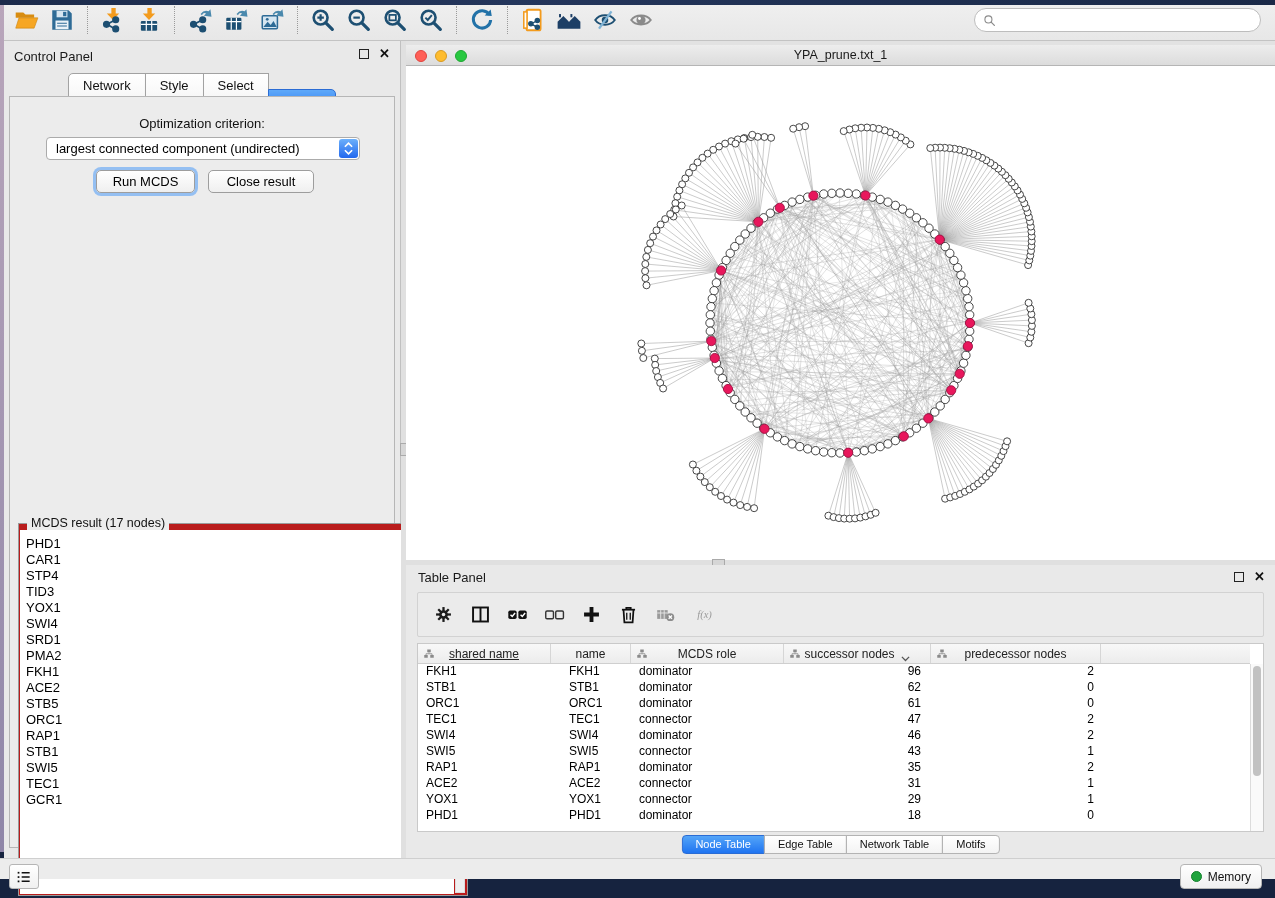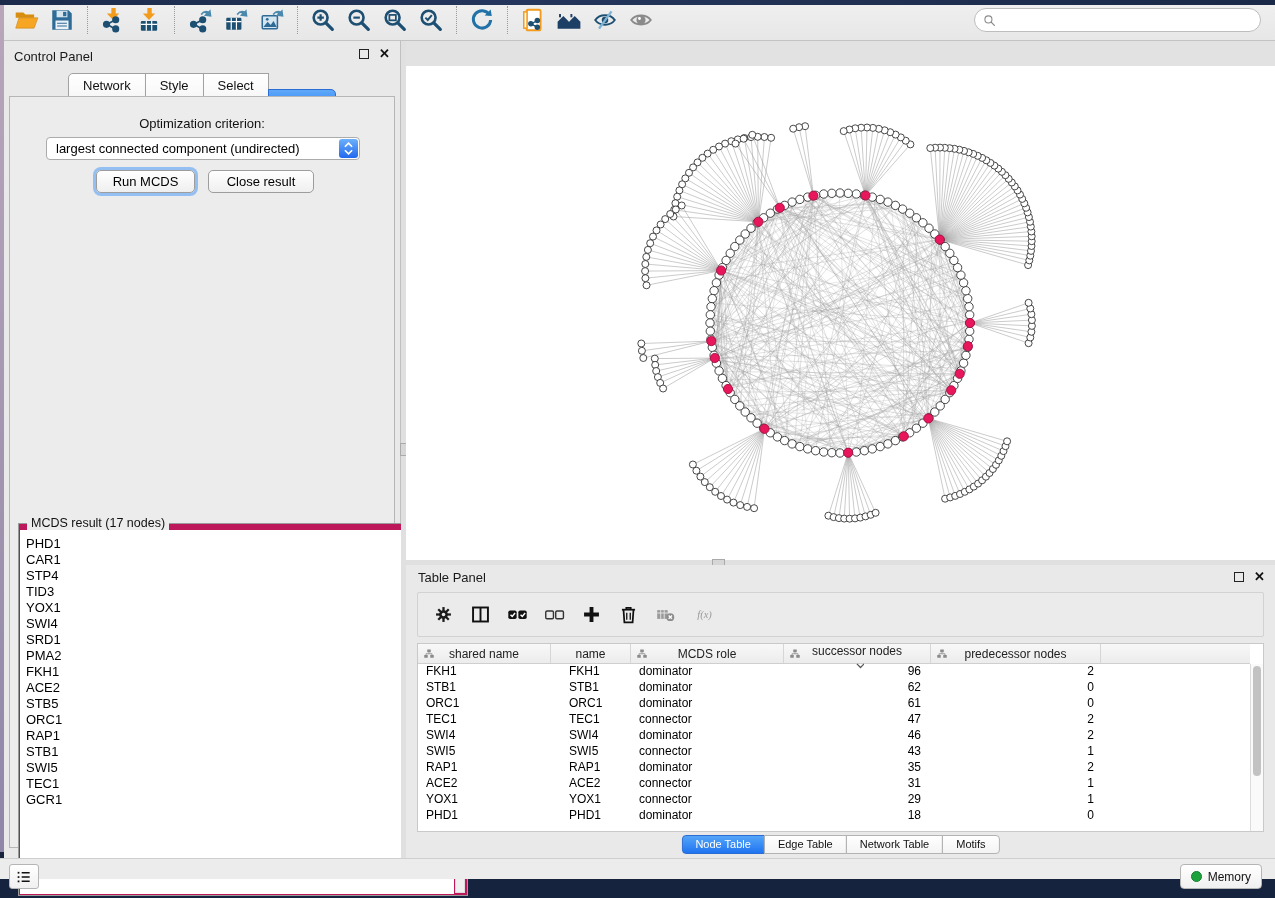--- a/index.html
+++ b/index.html
@@ -42,21 +42,21 @@
   #opt-select { position:absolute; left:36px; top:40px; width:314px; height:23px; background:#fff; border:1px solid #ababab;
                 border-radius:4px; font-size:13px; display:flex; align-items:center; padding-left:9px; color:#000; }
   #opt-stepper { position:absolute; right:1px; top:1px; width:19px; height:19px; border-radius:3px;
                  background:linear-gradient(#6cb0fb,#2268ee); display:flex; flex-direction:column; align-items:center; justify-content:center; gap:1px; }
   #opt-stepper svg { width:9px; height:6px; display:block; }
   .cp-btn { position:absolute; top:73px; height:23px; background:linear-gradient(#ffffff,#efefef); border:1px solid #9d9d9d;
             border-radius:5px; font-size:13px; color:#000; display:flex; align-items:center; justify-content:center; }
   #run-btn { left:86px; width:99px; box-shadow:0 0 0 3px rgba(77,155,248,.55); }
   #close-panel-btn { left:198px; width:106px; }
 
-  #mcds-fieldset { position:absolute; left:8px; top:426px; width:450px; height:373px; border:1px solid #9a9a9a; background:#be185d; }
+  #mcds-fieldset { position:absolute; left:8px; top:426px; width:450px; height:373px; border:1px solid #9a9a9a; background:#b91c1c; }
   #mcds-legend { position:absolute; top:-8px; left:8px; background:#ececec; padding:0 4px; font-size:12.5px; color:#111; }
   #mcds-list { position:absolute; left:1px; top:6px; right:13px; bottom:1px; background:#fff; overflow:hidden;
                font-size:13px; line-height:16px; padding:6px 0 0 6px; color:#000; }
   #mcds-scroll { position:absolute; top:4px; right:2px; bottom:2px; width:10px; background:#efefef; border:1px solid #dcdcdc; }
 
   
   #v-splitter { left:401px; top:41px; width:5px; height:817px; background:#e0e0e0; }
   #v-handle { left:400px; top:443px; width:7px; height:13px; background:#cwhite; background:#d6d6d6; border:1px solid #aaa; }
   #h-splitter { left:406px; top:560px; width:869px; height:5px; background:#e0e0e0; }
   #h-handle { left:712px; top:559px; width:13px; height:7px; background:#d6d6d6; border:1px solid #aaa; }
@@ -318,20 +318,28 @@
       <div id="mcds-scroll"></div>
     </div>
   </div>
 </div>
 
 <div id="v-splitter" class="abs"></div>
 <div id="v-handle" class="abs"></div>
 
 <div id="right-bg" class="abs"></div>
 <div id="net-window" class="abs">
+  <div id="net-titlebar">
+    <div class="traffic">
+      <span class="tl-red"></span>
+      <span class="tl-yellow"></span>
+      <span class="tl-green"></span>
+    </div>
+    <div id="net-title">YPA_prune.txt_1</div>
+  </div>
   <div id="net-canvas">
     <svg id="graph-svg" width="869" height="494">
         <line x1="352.4" y1="155.8" x2="329.4" y2="334.1" stroke="#9a9a9a" stroke-width="0.65" opacity="0.45"></line>
         <line x1="352.4" y1="155.8" x2="310.8" y2="215.5" stroke="#9a9a9a" stroke-width="0.65" opacity="0.45"></line>
         <line x1="352.4" y1="155.8" x2="512.0" y2="361.0" stroke="#9a9a9a" stroke-width="0.65" opacity="0.45"></line>
         <line x1="352.4" y1="155.8" x2="371.2" y2="370.8" stroke="#9a9a9a" stroke-width="0.65" opacity="0.45"></line>
         <line x1="352.4" y1="155.8" x2="493.2" y2="141.2" stroke="#9a9a9a" stroke-width="0.65" opacity="0.45"></line>
         <line x1="352.4" y1="155.8" x2="305.8" y2="278.6" stroke="#9a9a9a" stroke-width="0.65" opacity="0.45"></line>
         <line x1="352.4" y1="155.8" x2="415.1" y2="128.4" stroke="#9a9a9a" stroke-width="0.65" opacity="0.45"></line>
         <line x1="352.4" y1="155.8" x2="341.9" y2="348.8" stroke="#9a9a9a" stroke-width="0.65" opacity="0.45"></line>
@@ -1199,21 +1207,21 @@
       </div>
       <div class="tt-btn" style="width: 34px;">
         <svg viewBox="0 0 34 24">
           <text x="2" y="18" font-style="italic" font-family="Liberation Serif,serif" font-size="17" fill="#9a9a9a">f(x)</text>
         </svg>
       </div>
     </div>
 
   <div id="node-table">
     <div id="nt-header">
-        <div class="nt-hcell" style="width: 133px;">
+        <div class="nt-hcell" style="width: 133px; text-decoration: underline;">
           <span class="tree"><svg viewBox="0 0 24 24">
               <g fill="#8a8a8a">
                 <rect x="8.5" y="3" width="7" height="5.5"></rect>
                 <rect x="2.5" y="14" width="7" height="5.5"></rect>
                 <rect x="14.5" y="14" width="7" height="5.5"></rect>
               </g>
               <path d="M12 8.5v3M6 14v-2.5h12V14" stroke="#8a8a8a" fill="none" stroke-width="1.6"></path>
             </svg></span>
           <span>shared name</span>
         </div>
@@ -1224,21 +1232,21 @@
           <span class="tree"><svg viewBox="0 0 24 24">
               <g fill="#8a8a8a">
                 <rect x="8.5" y="3" width="7" height="5.5"></rect>
                 <rect x="2.5" y="14" width="7" height="5.5"></rect>
                 <rect x="14.5" y="14" width="7" height="5.5"></rect>
               </g>
               <path d="M12 8.5v3M6 14v-2.5h12V14" stroke="#8a8a8a" fill="none" stroke-width="1.6"></path>
             </svg></span>
           <span>MCDS role</span>
         </div>
-        <div class="nt-hcell" style="width: 147px; flex-direction: column;">
+        <div class="nt-hcell" style="width: 147px;">
           <span class="tree"><svg viewBox="0 0 24 24">
               <g fill="#8a8a8a">
                 <rect x="8.5" y="3" width="7" height="5.5"></rect>
                 <rect x="2.5" y="14" width="7" height="5.5"></rect>
                 <rect x="14.5" y="14" width="7" height="5.5"></rect>
               </g>
               <path d="M12 8.5v3M6 14v-2.5h12V14" stroke="#8a8a8a" fill="none" stroke-width="1.6"></path>
             </svg></span>
           <span>successor nodes</span>
           <span class="sort"><svg viewBox="0 0 10 6">

